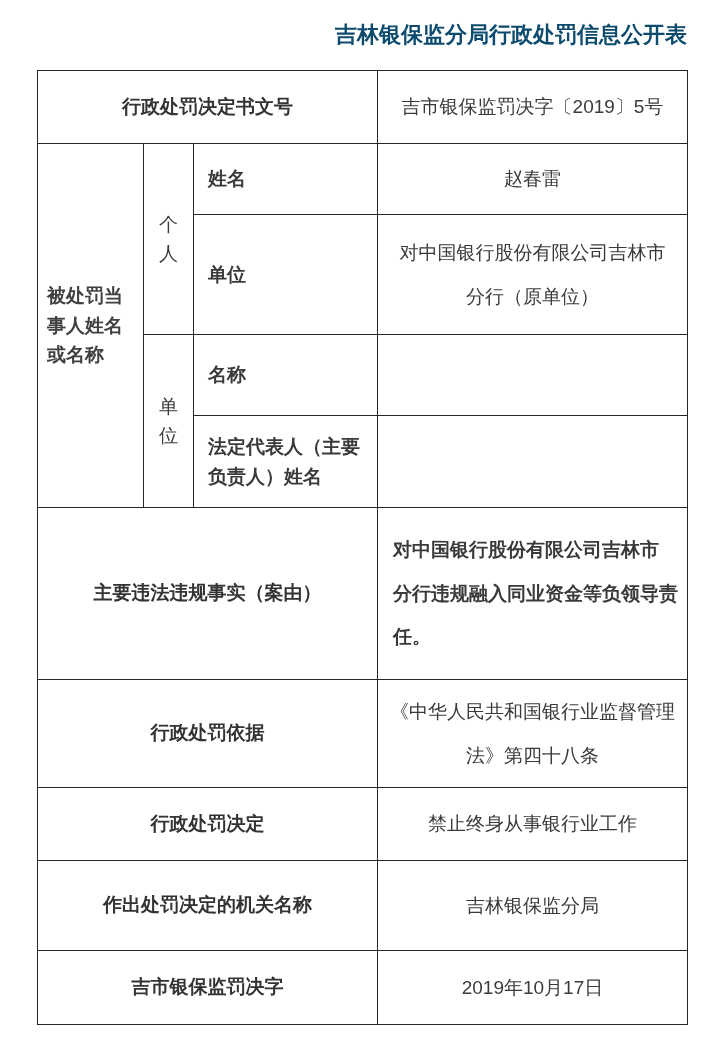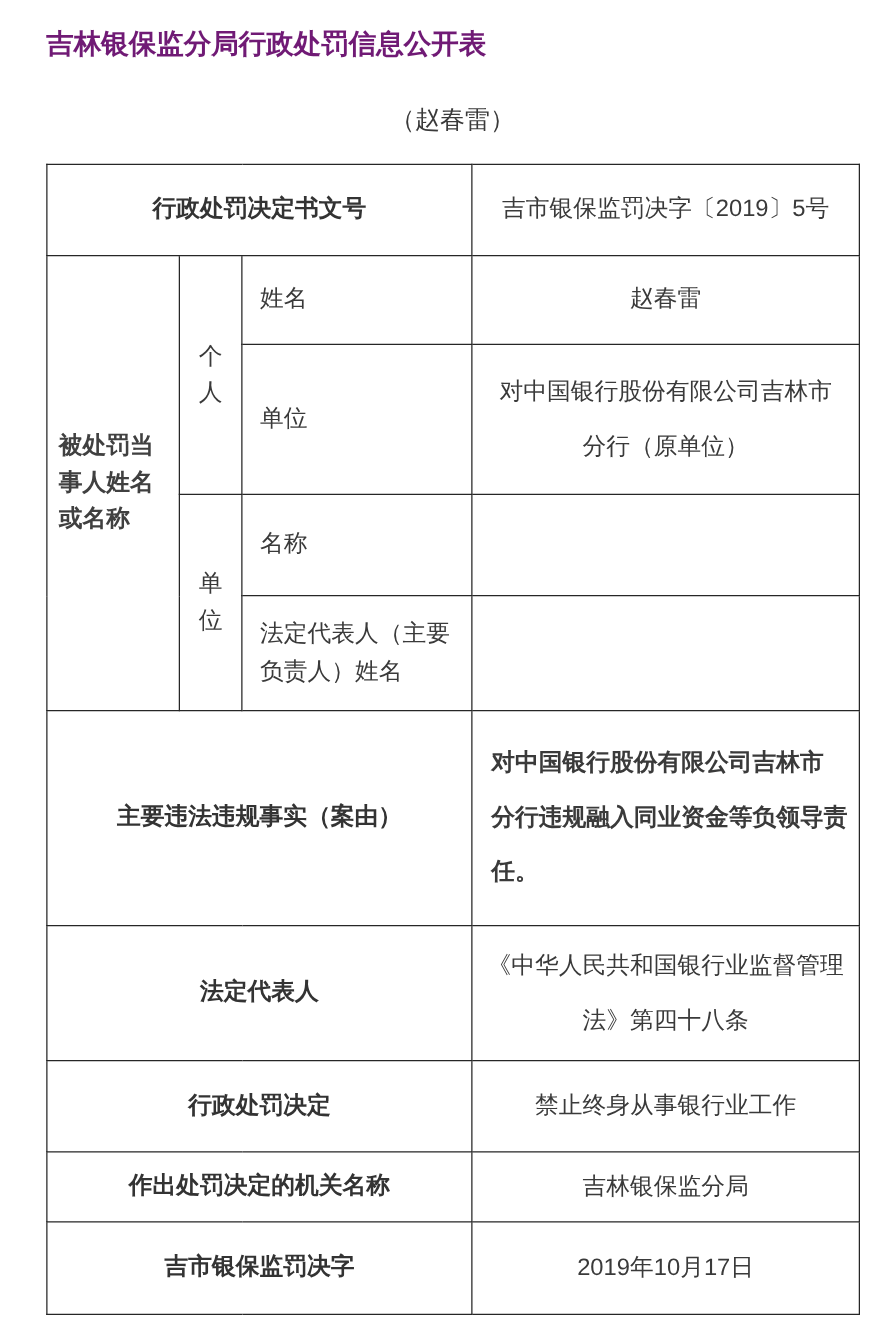--- a/index.html
+++ b/index.html
@@ -13,24 +13,24 @@
     font-family: "Liberation Sans", sans-serif;
     color: #3a3a3a;
     overflow: hidden;
   }
   .doc {
     padding-top: 22px;
   }
   .title {
     width: 650px;
     margin: 0 28px 0 37px;
-    text-align: left;
+    text-align: right;
     font-size: 22px;
     font-weight: bold;
-    color: #701a75;
+    color: #0c4a6e;
     line-height: 26px;
   }
   .subtitle {
     width: 650px;
     margin: 35px 28px 0 37px;
     text-align: center;
     font-size: 20px;
     font-weight: normal;
     color: #3a3a3a;
     line-height: 26px;
@@ -71,21 +71,21 @@
     line-height: 1.55;
     white-space: pre-line;
     font-weight: normal;
   }
   
   td.sub {
     text-align: left;
     padding: 0 10px 0 14px;
     line-height: 1.55;
     white-space: pre-line;
-    font-weight: normal;
+    font-weight: bold;
   }
   
   td.val {
     text-align: center;
     line-height: 2.3;
     white-space: pre-line;
     font-weight: normal;
   }
   
   td.val-left {
@@ -96,21 +96,20 @@
     font-weight: bold;
   }
 </style>
 </head>
 <body>
 
 <div class="doc">
 
   <div class="title">吉林银保监分局行政处罚信息公开表</div>
 
-  <div class="subtitle">（赵春雷）</div>
 
   <table class="penalty">
     <colgroup>
       <col style="width:106px">
       <col style="width:50px">
       <col style="width:184px">
       <col style="width:310px">
     </colgroup>
 
     <tbody>
@@ -149,31 +148,31 @@
     </tr>
 
     <tr style="height:172px;">
       <td colspan="3" class="lbl">主要违法违规事实（案由）</td>
       <td class="val-left">对中国银行股份有限公司吉林市
 分行违规融入同业资金等负领导责
 任。</td>
     </tr>
 
     <tr style="height:108px;">
-      <td colspan="3" class="lbl">法定代表人</td>
+      <td colspan="3" class="lbl">行政处罚依据</td>
       <td class="val">《中华人民共和国银行业监督管理
 法》第四十八条</td>
     </tr>
 
     <tr style="height:73px;">
       <td colspan="3" class="lbl">行政处罚决定</td>
       <td class="val">禁止终身从事银行业工作</td>
     </tr>
 
-    <tr style="height:56px;">
+    <tr style="height:90px;">
       <td colspan="3" class="lbl">作出处罚决定的机关名称</td>
       <td class="val">吉林银保监分局</td>
     </tr>
 
     <tr style="height:74px;">
       <td colspan="3" class="lbl">吉市银保监罚决字</td>
       <td class="val">2019年10月17日</td>
     </tr>
   </tbody>
     </table>

